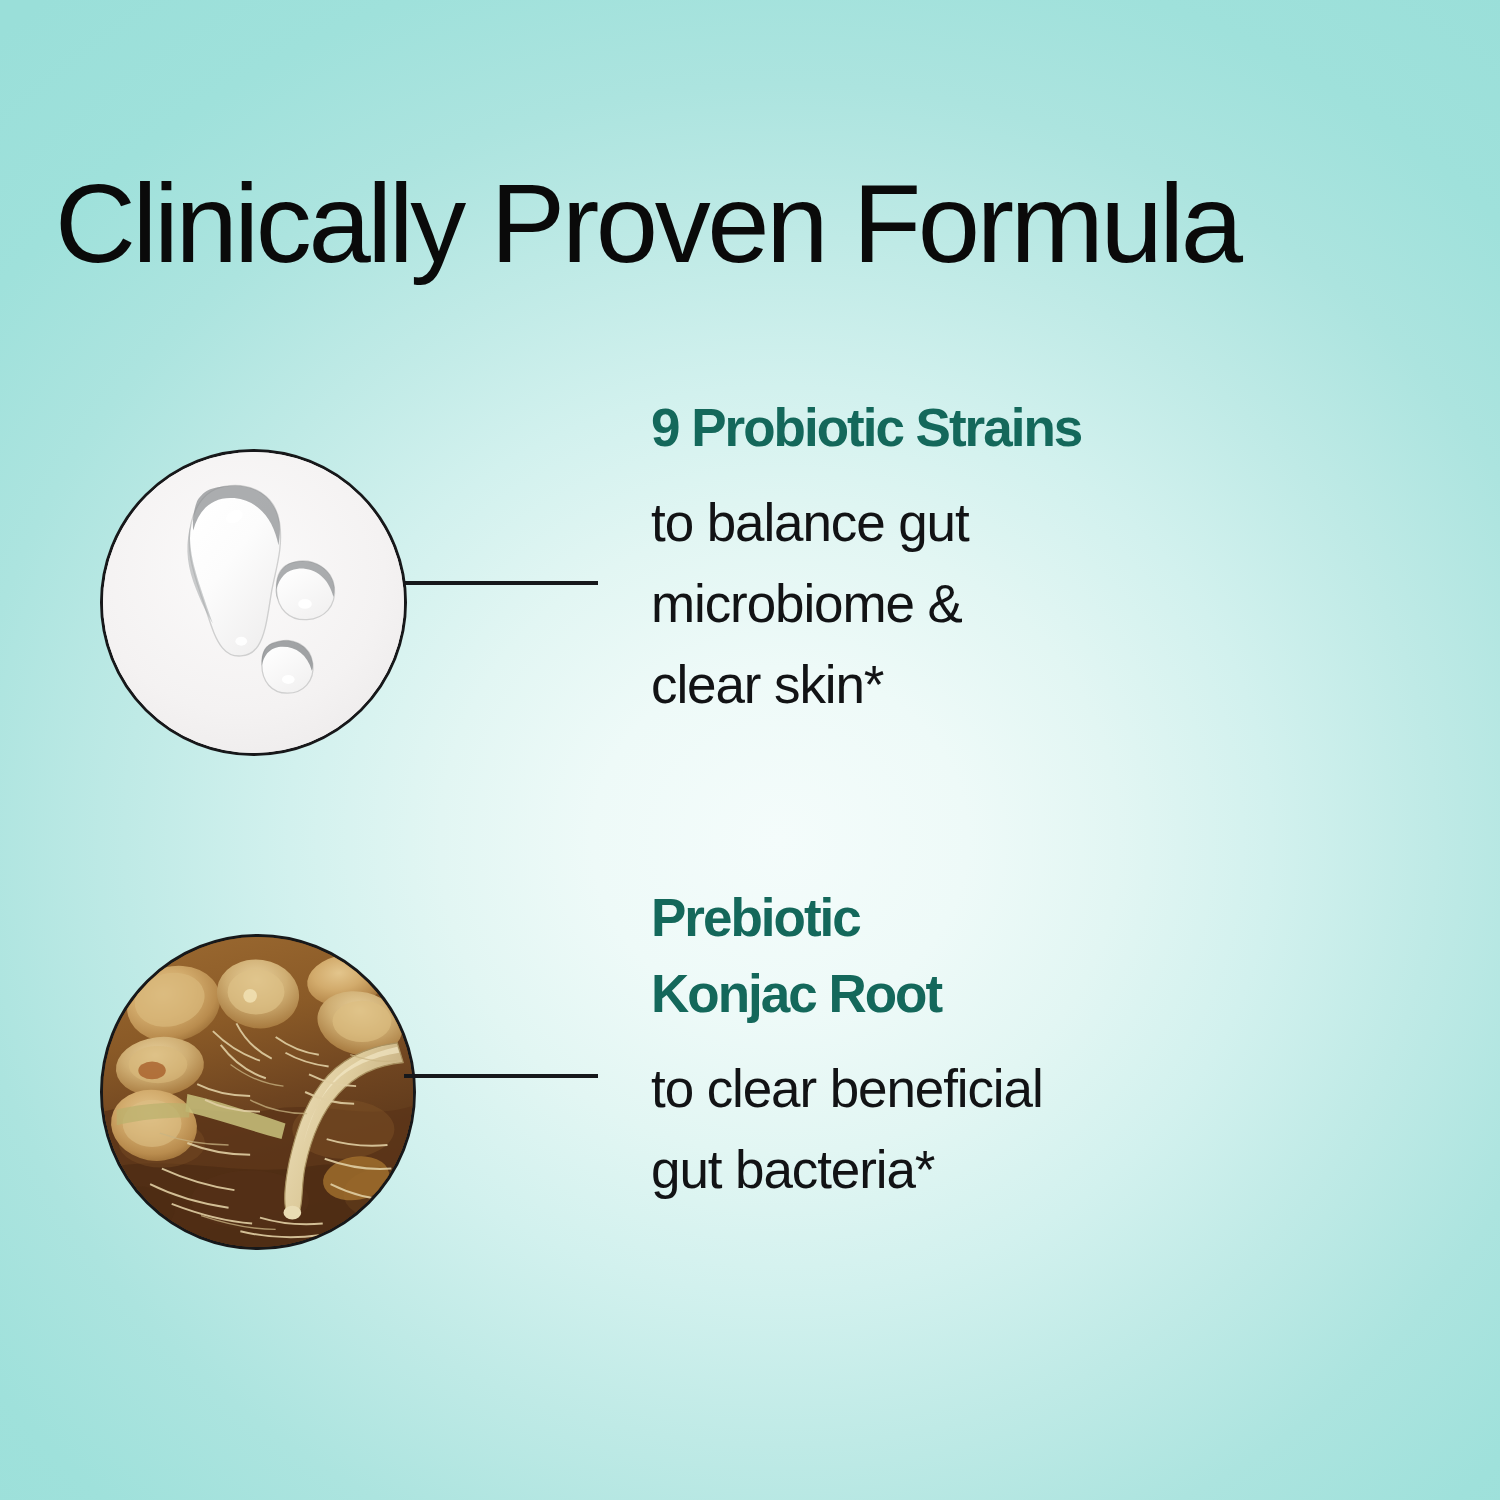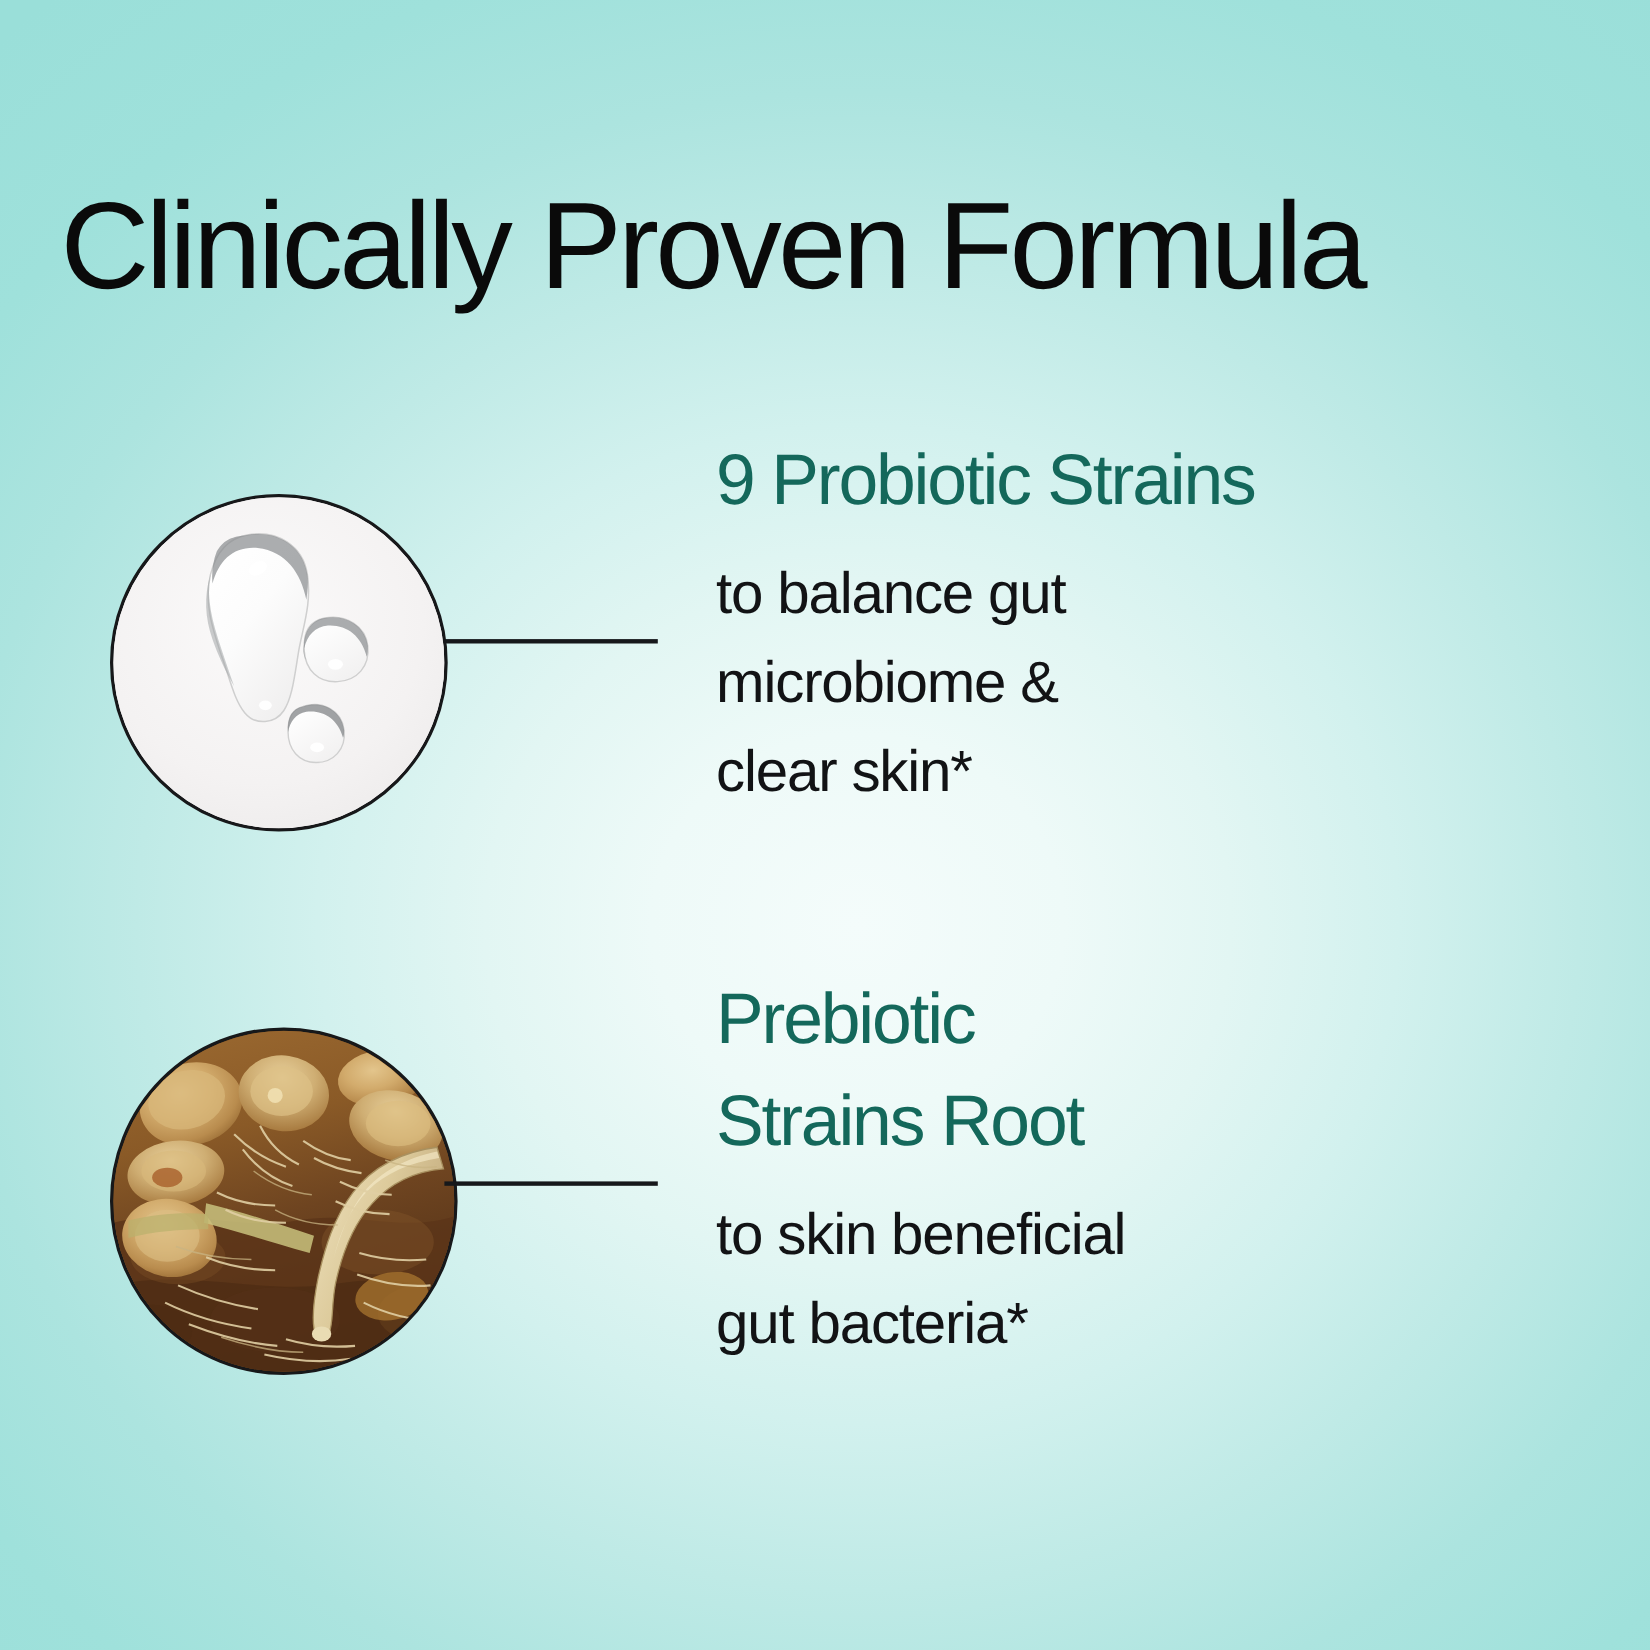--- a/index.html
+++ b/index.html
@@ -68,22 +68,22 @@
   }
   #connector-1 { left:404px; top:581px; width:194px; }
   #connector-2 { left:404px; top:1074px; width:194px; }
 
   
   .feature-block { position:absolute; left:651px; width:800px; }
   #feature-block-1 { top:390px; }
   #feature-block-2 { top:880px; }
 
   .feature-heading {
-    font-size:65px;
-    font-weight:400;
+    font-size:53px;
+    font-weight:700;
     color:#14685b;
     letter-spacing:-2.0px;
     line-height:1.43;
     white-space:pre-line;
   }
 
   .feature-body {
     font-size:53px;
     font-weight:400;
     color:#121315;
@@ -271,18 +271,18 @@
         <path d="M100 284 C 124 292 150 298 176 298"></path>
         <path d="M250 290 C 268 294 286 294 304 290"></path>
       </g>
     </svg>
   </div>
 
   <div class="connector" id="connector-2"></div>
 
   <div class="feature-block" id="feature-block-2">
     <div class="feature-heading">Prebiotic
-Strains Root</div>
-    <div class="feature-body">to skin beneficial
+Konjac Root</div>
+    <div class="feature-body">to clear beneficial
 gut bacteria*</div>
   </div>
 
 </div>
 
 </body></html>

